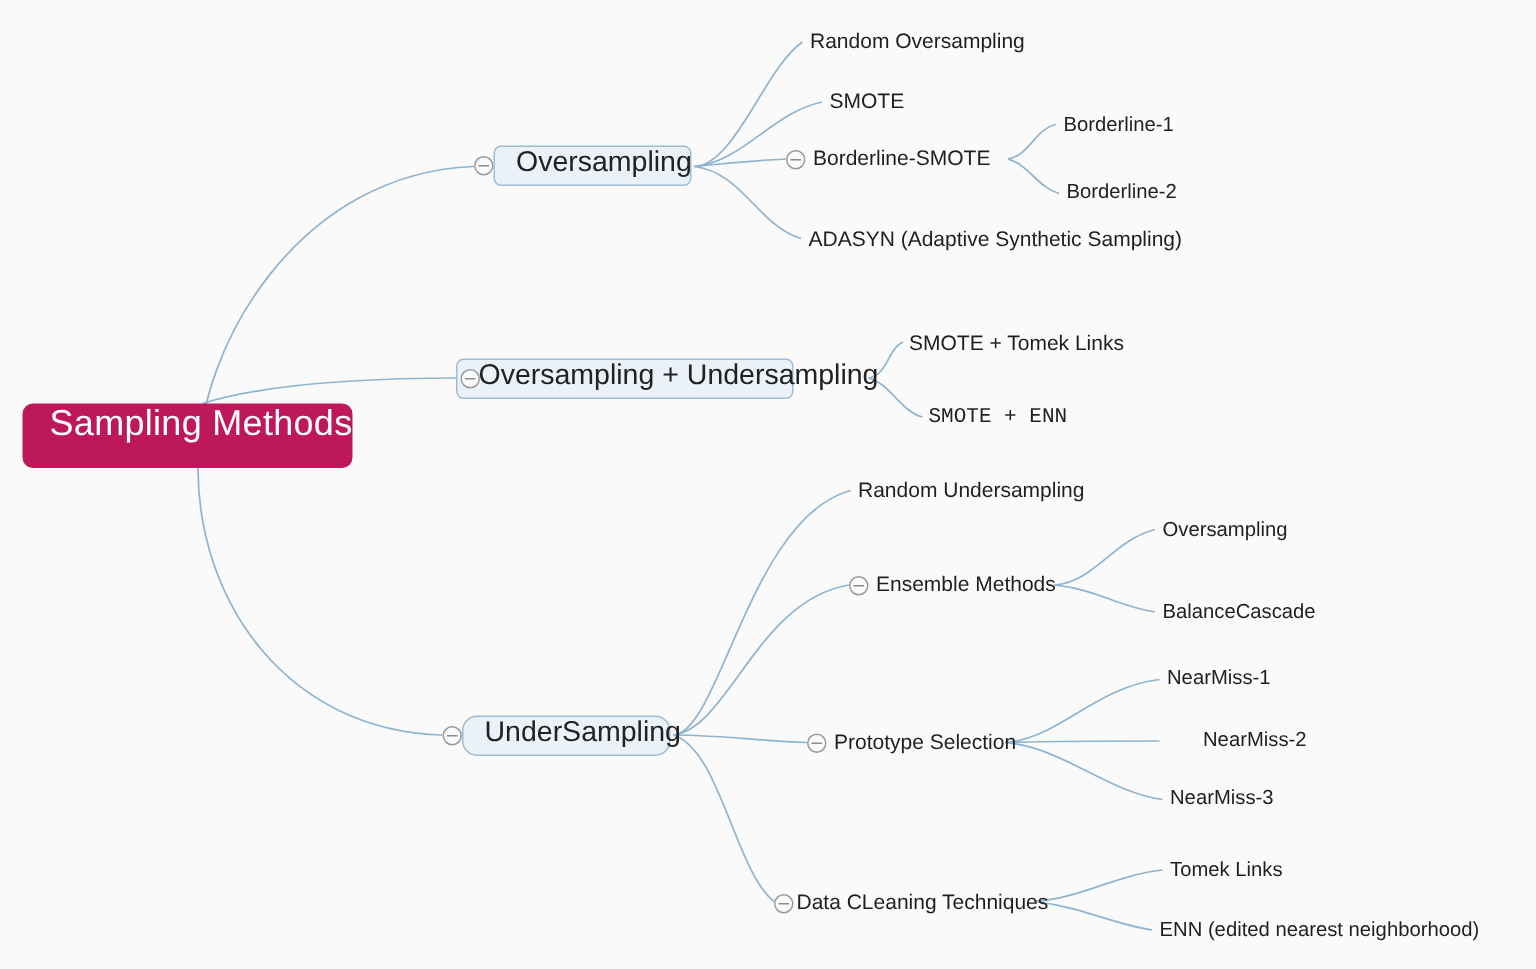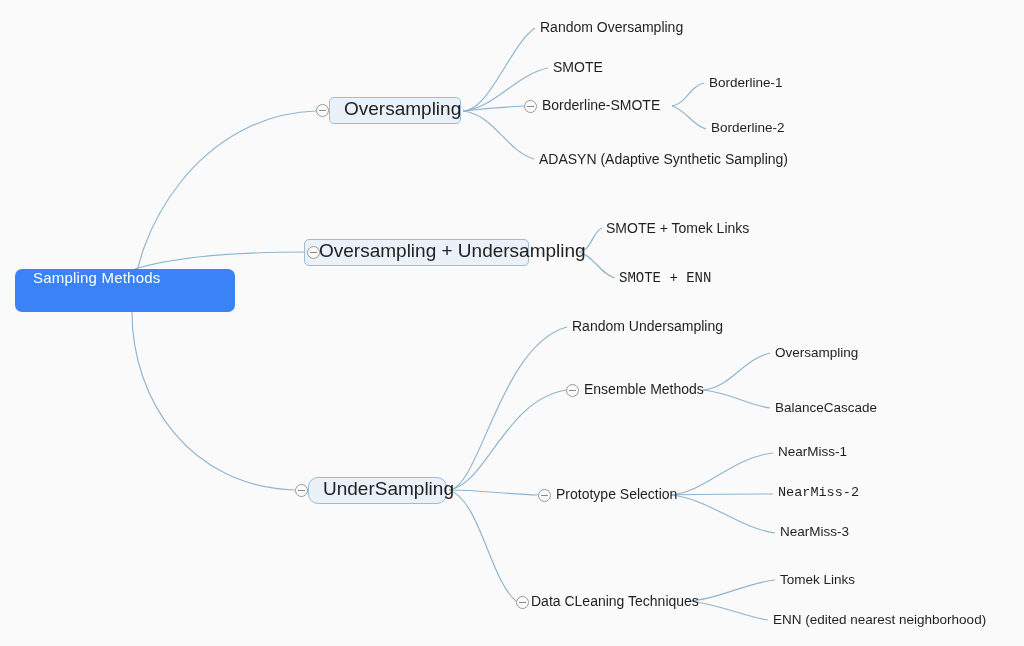--- a/index.html
+++ b/index.html
@@ -34,24 +34,24 @@
   }
   .node {
     position: absolute;
     box-sizing: border-box;
     white-space: nowrap;
     display: flex;
     align-items: flex-start;
   }
   
   .node-root {
-    background: #3b82f6;
+    background: #be185d;
     border-radius: 7px;
     color: #ffffff;
-    font-size: 15px;
+    font-size: 24px;
     padding: 0 18px;
     height: 43px;
     letter-spacing: 0.2px;
   }
   
   .node-box {
     background: #eaf1f8;
     border: 1px solid #9dbcd6;
     border-radius: 5px;
     color: #222222;
@@ -166,21 +166,21 @@
     </div>
     <div class="node node-text" style="left: 775px; top: 400px;">
       <span>BalanceCascade</span>
     </div>
     <div class="node node-text lvl2" style="left: 556px; top: 486px;">
       <span>Prototype Selection</span>
     </div>
     <div class="node node-text" style="left: 778px; top: 444px;">
       <span>NearMiss-1</span>
     </div>
-    <div class="node node-text" style="left: 778px; top: 485px; font-family: Liberation Mono, monospace;">
+    <div class="node node-text" style="left: 802px; top: 485px;">
       <span>NearMiss-2</span>
     </div>
     <div class="node node-text" style="left: 780px; top: 524px;">
       <span>NearMiss-3</span>
     </div>
     <div class="node node-text lvl2" style="left: 531px; top: 593px;">
       <span>Data CLeaning Techniques</span>
     </div>
     <div class="node node-text" style="left: 780px; top: 572px;">
       <span>Tomek Links</span>

